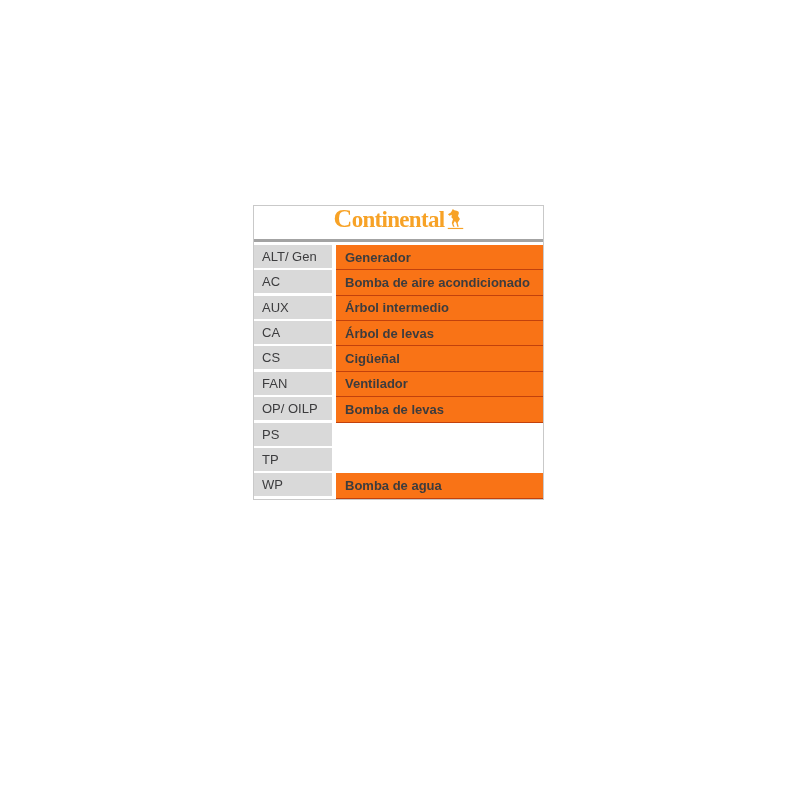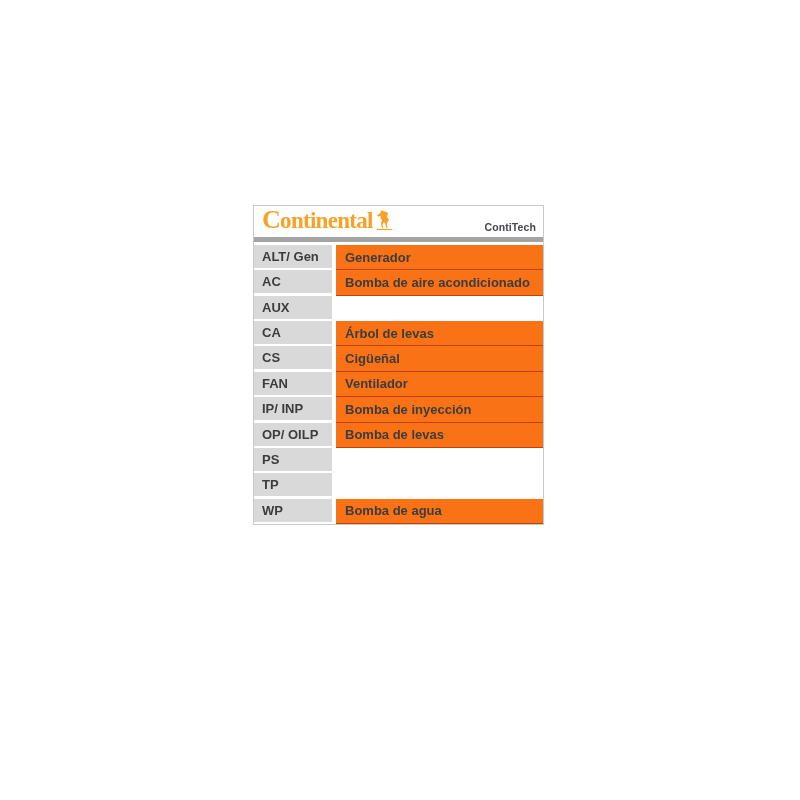--- a/index.html
+++ b/index.html
@@ -13,26 +13,27 @@
   .card {
     position: absolute;
     left: 253px;
     top: 205px;
     width: 291px;
     background: #ffffff;
     border: 1px solid #c9c9c9;
   }
   .card-header {
     height: 36px;
-    border-bottom: 5px solid #a3a3a3;
+    border-bottom: 3px solid #a3a3a3;
     display: flex;
     align-items: center;
     justify-content: space-between;
     padding: 0 7px 4px 8px;
     background: #ffffff;
+    flex-direction: column;
   }
   .logo {
     display: flex;
     align-items: flex-end;
     gap: 2px;
     line-height: 1;
   }
   .logo-text {
     font-family: "Liberation Serif", "DejaVu Serif", serif;
     font-weight: 700;
@@ -66,21 +67,21 @@
   .abbr-cell {
     width: 78px;
     height: 23px;
     align-self: flex-start;
     background: #d9d9d9;
     margin-right: 4px;
     padding-left: 8px;
     display: flex;
     align-items: center;
     font-size: 13px;
-    font-weight: 700;
+    font-weight: 400;
     color: #3c3c3e;
     white-space: nowrap;
   }
   .desc-cell {
     flex: 1;
     height: 100%;
     border-bottom: 1px solid #c2410c;
     display: flex;
     align-items: center;
     padding-left: 9px;
@@ -114,36 +115,33 @@
     <div class="row">
       <div class="abbr-cell">ALT/ Gen</div>
       <div class="desc-cell">Generador</div>
     </div>
     <div class="row">
       <div class="abbr-cell">AC</div>
       <div class="desc-cell">Bomba de aire acondicionado</div>
     </div>
     <div class="row">
       <div class="abbr-cell">AUX</div>
+      <div class="desc-cell">Árbol intermedio</div>
     </div>
     <div class="row">
       <div class="abbr-cell">CA</div>
       <div class="desc-cell">Árbol de levas</div>
     </div>
     <div class="row">
       <div class="abbr-cell">CS</div>
       <div class="desc-cell">Cigüeñal</div>
     </div>
     <div class="row">
       <div class="abbr-cell">FAN</div>
       <div class="desc-cell">Ventilador</div>
-    </div>
-    <div class="row">
-      <div class="abbr-cell">IP/ INP</div>
-      <div class="desc-cell">Bomba de inyección</div>
     </div>
     <div class="row">
       <div class="abbr-cell">OP/ OILP</div>
       <div class="desc-cell">Bomba de levas</div>
     </div>
     <div class="row">
       <div class="abbr-cell">PS</div>
     </div>
     <div class="row">
       <div class="abbr-cell">TP</div>

